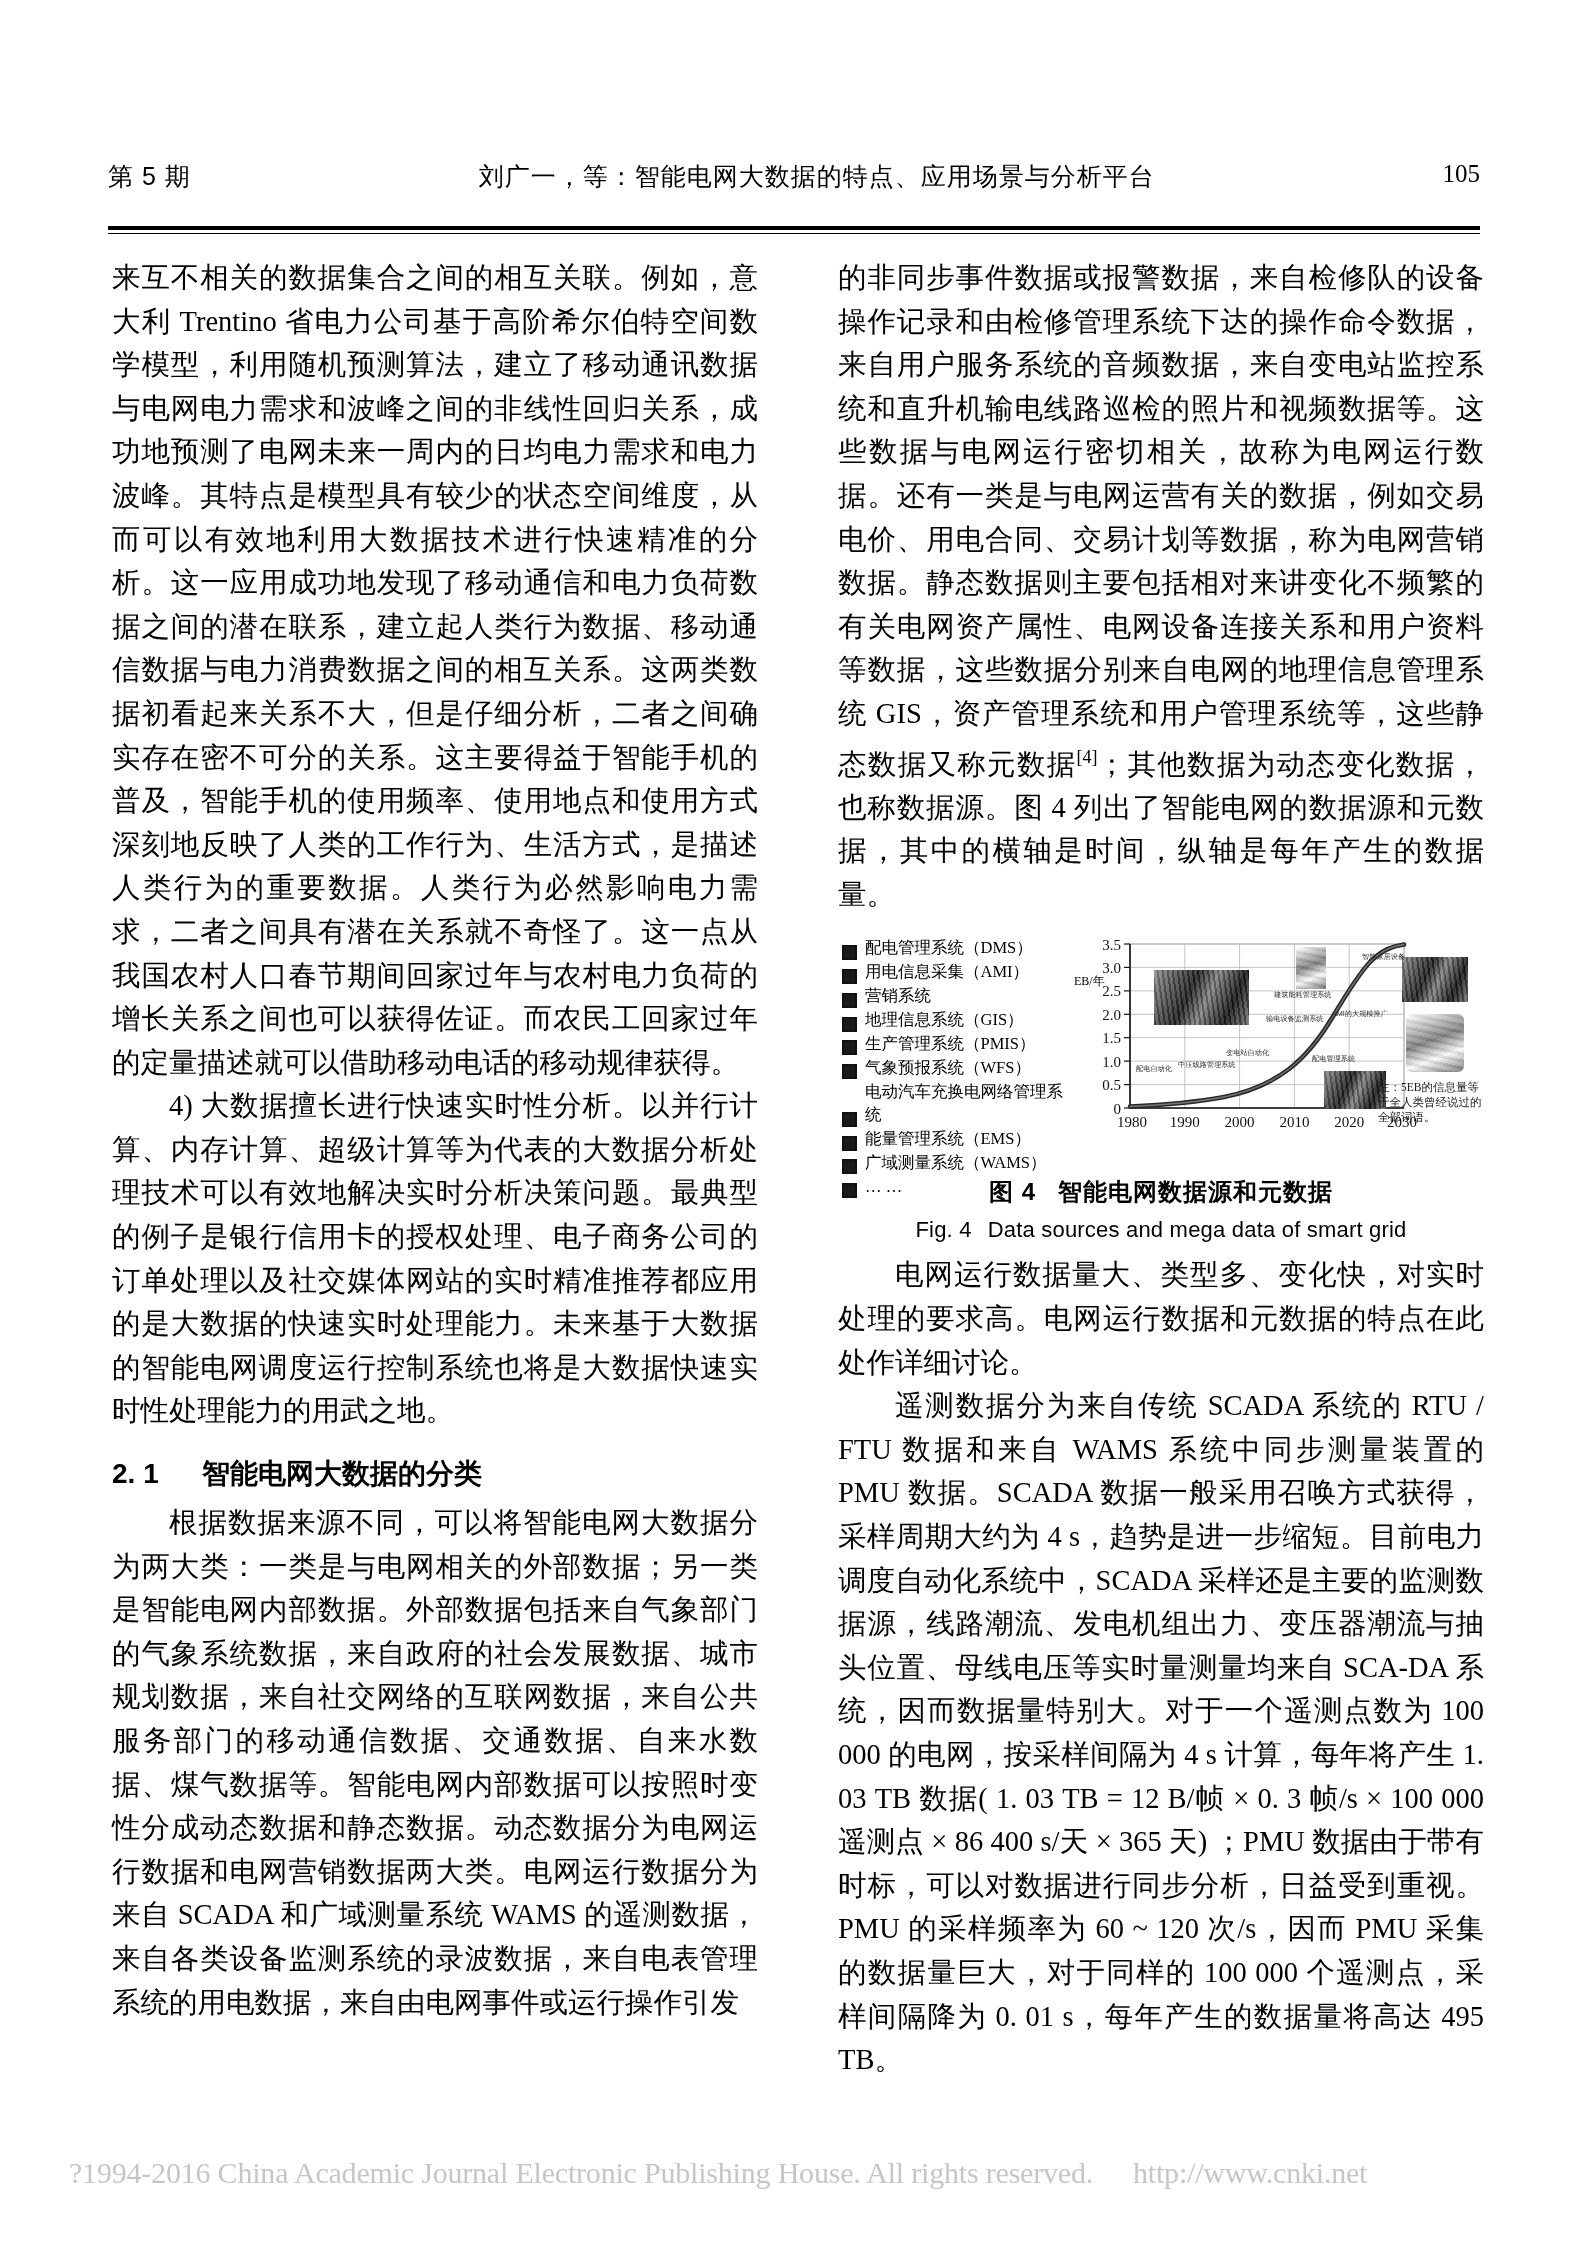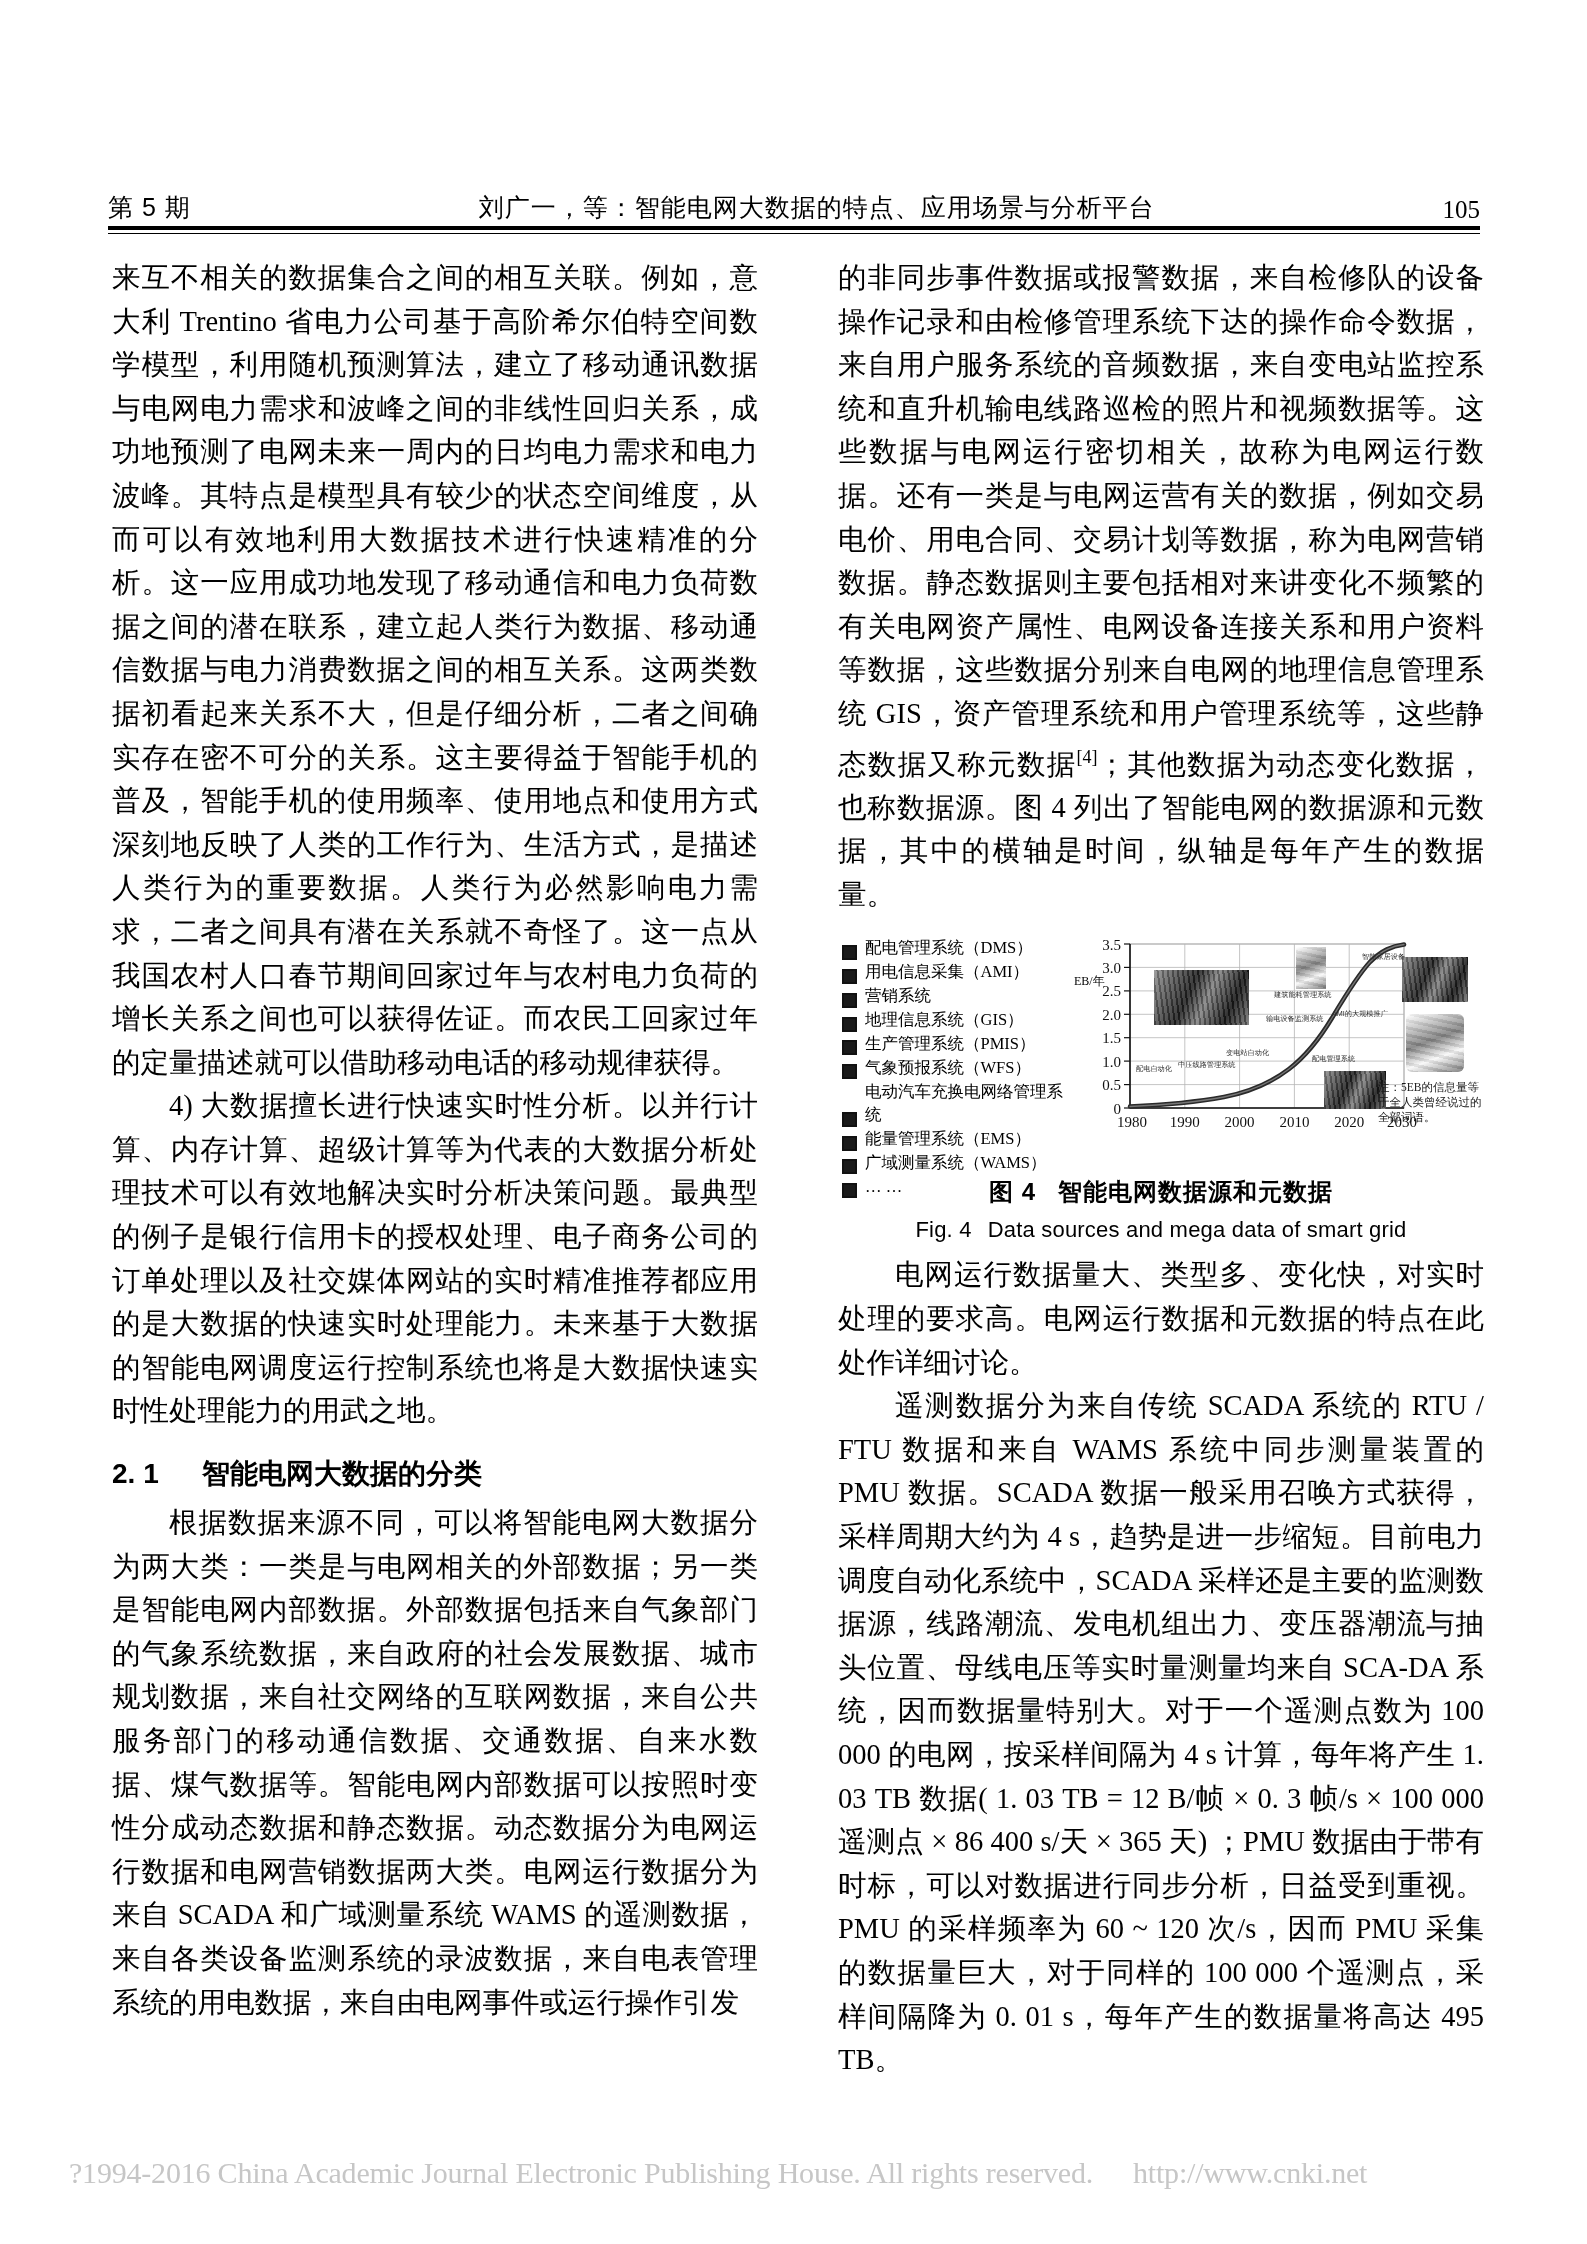--- a/index.html
+++ b/index.html
@@ -13,22 +13,22 @@
   }
   .page{
     position:absolute;
     left:0;top:0;width:1587px;height:2244px;
     background:#fff;
   }
 
   
   .runhead{
     position:absolute;
-    left:108px;top:178px;width:1372px;height:46px;
-    display:flex;align-items:flex-end;
+    left:108px;top:160px;width:1372px;height:46px;
+    display:flex;align-items:flex-start;
   }
   .runhead .rh-left{
     font-family:"Liberation Sans","DejaVu Sans",sans-serif;
     font-size:25px;letter-spacing:1px;white-space:nowrap;
   }
   .runhead .rh-center{
     flex:1;text-align:center;
     font-family:"Liberation Sans","DejaVu Sans",sans-serif;
     font-size:25px;letter-spacing:1px;white-space:nowrap;
   }

